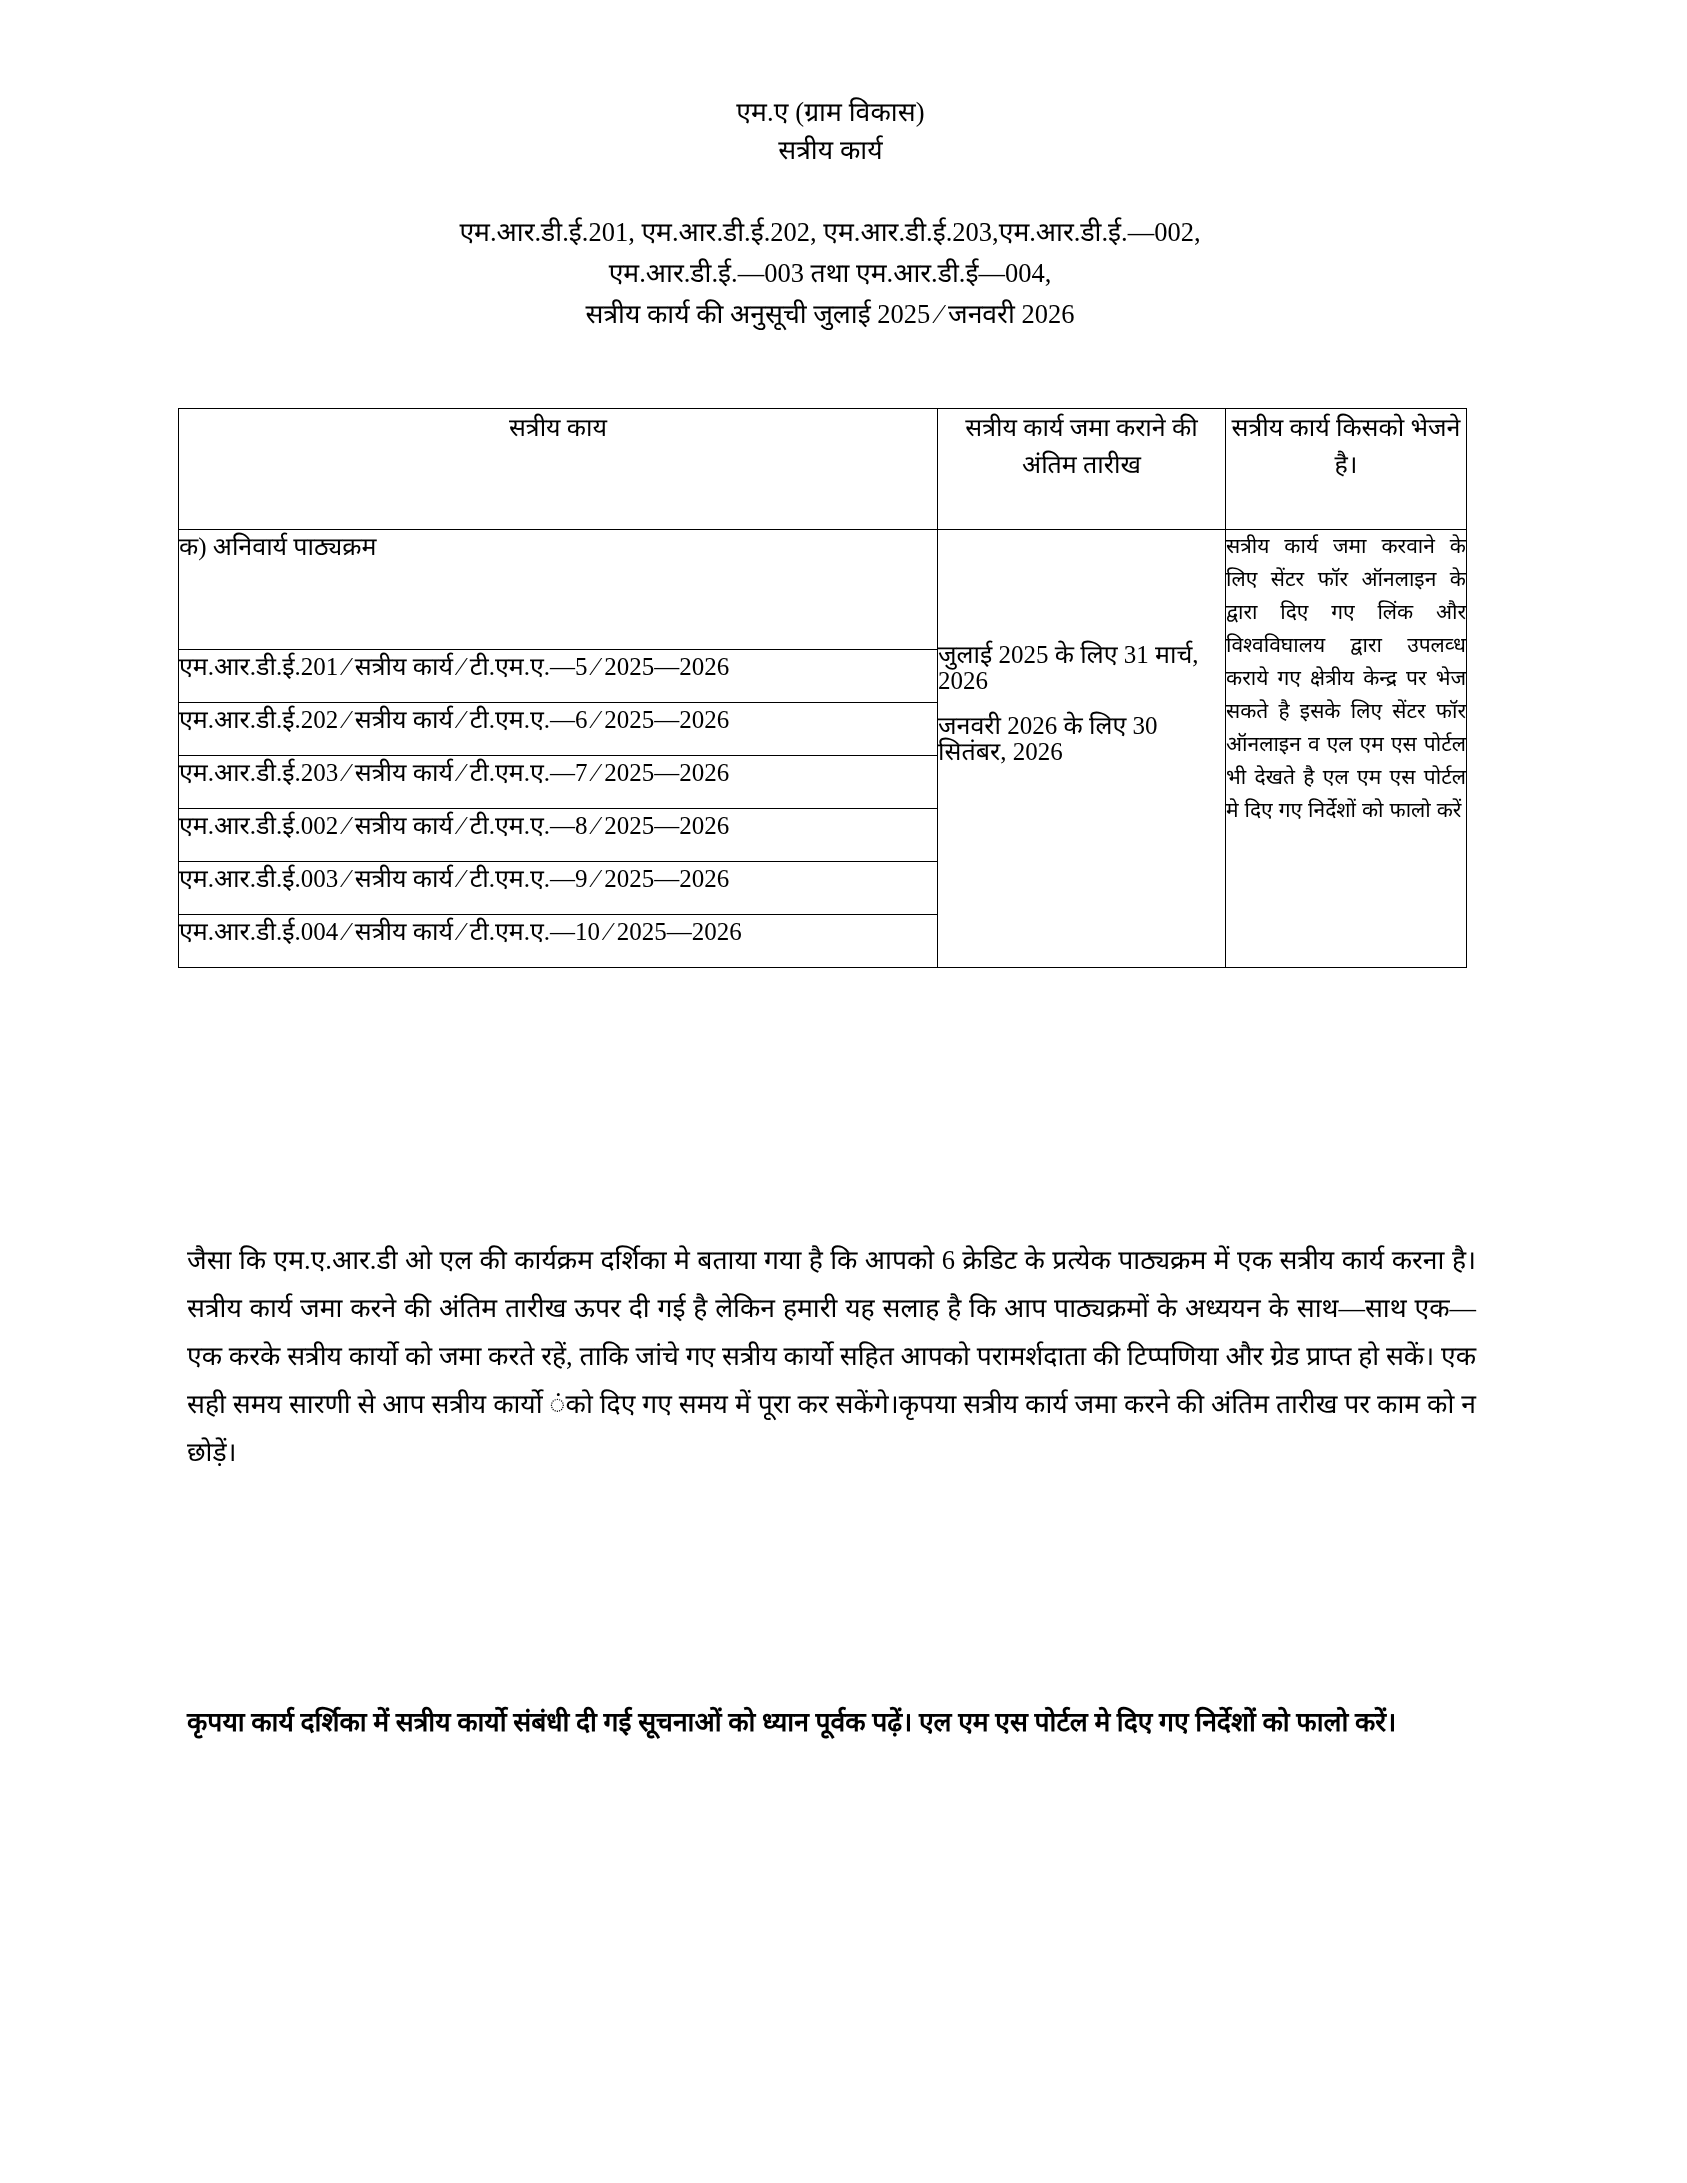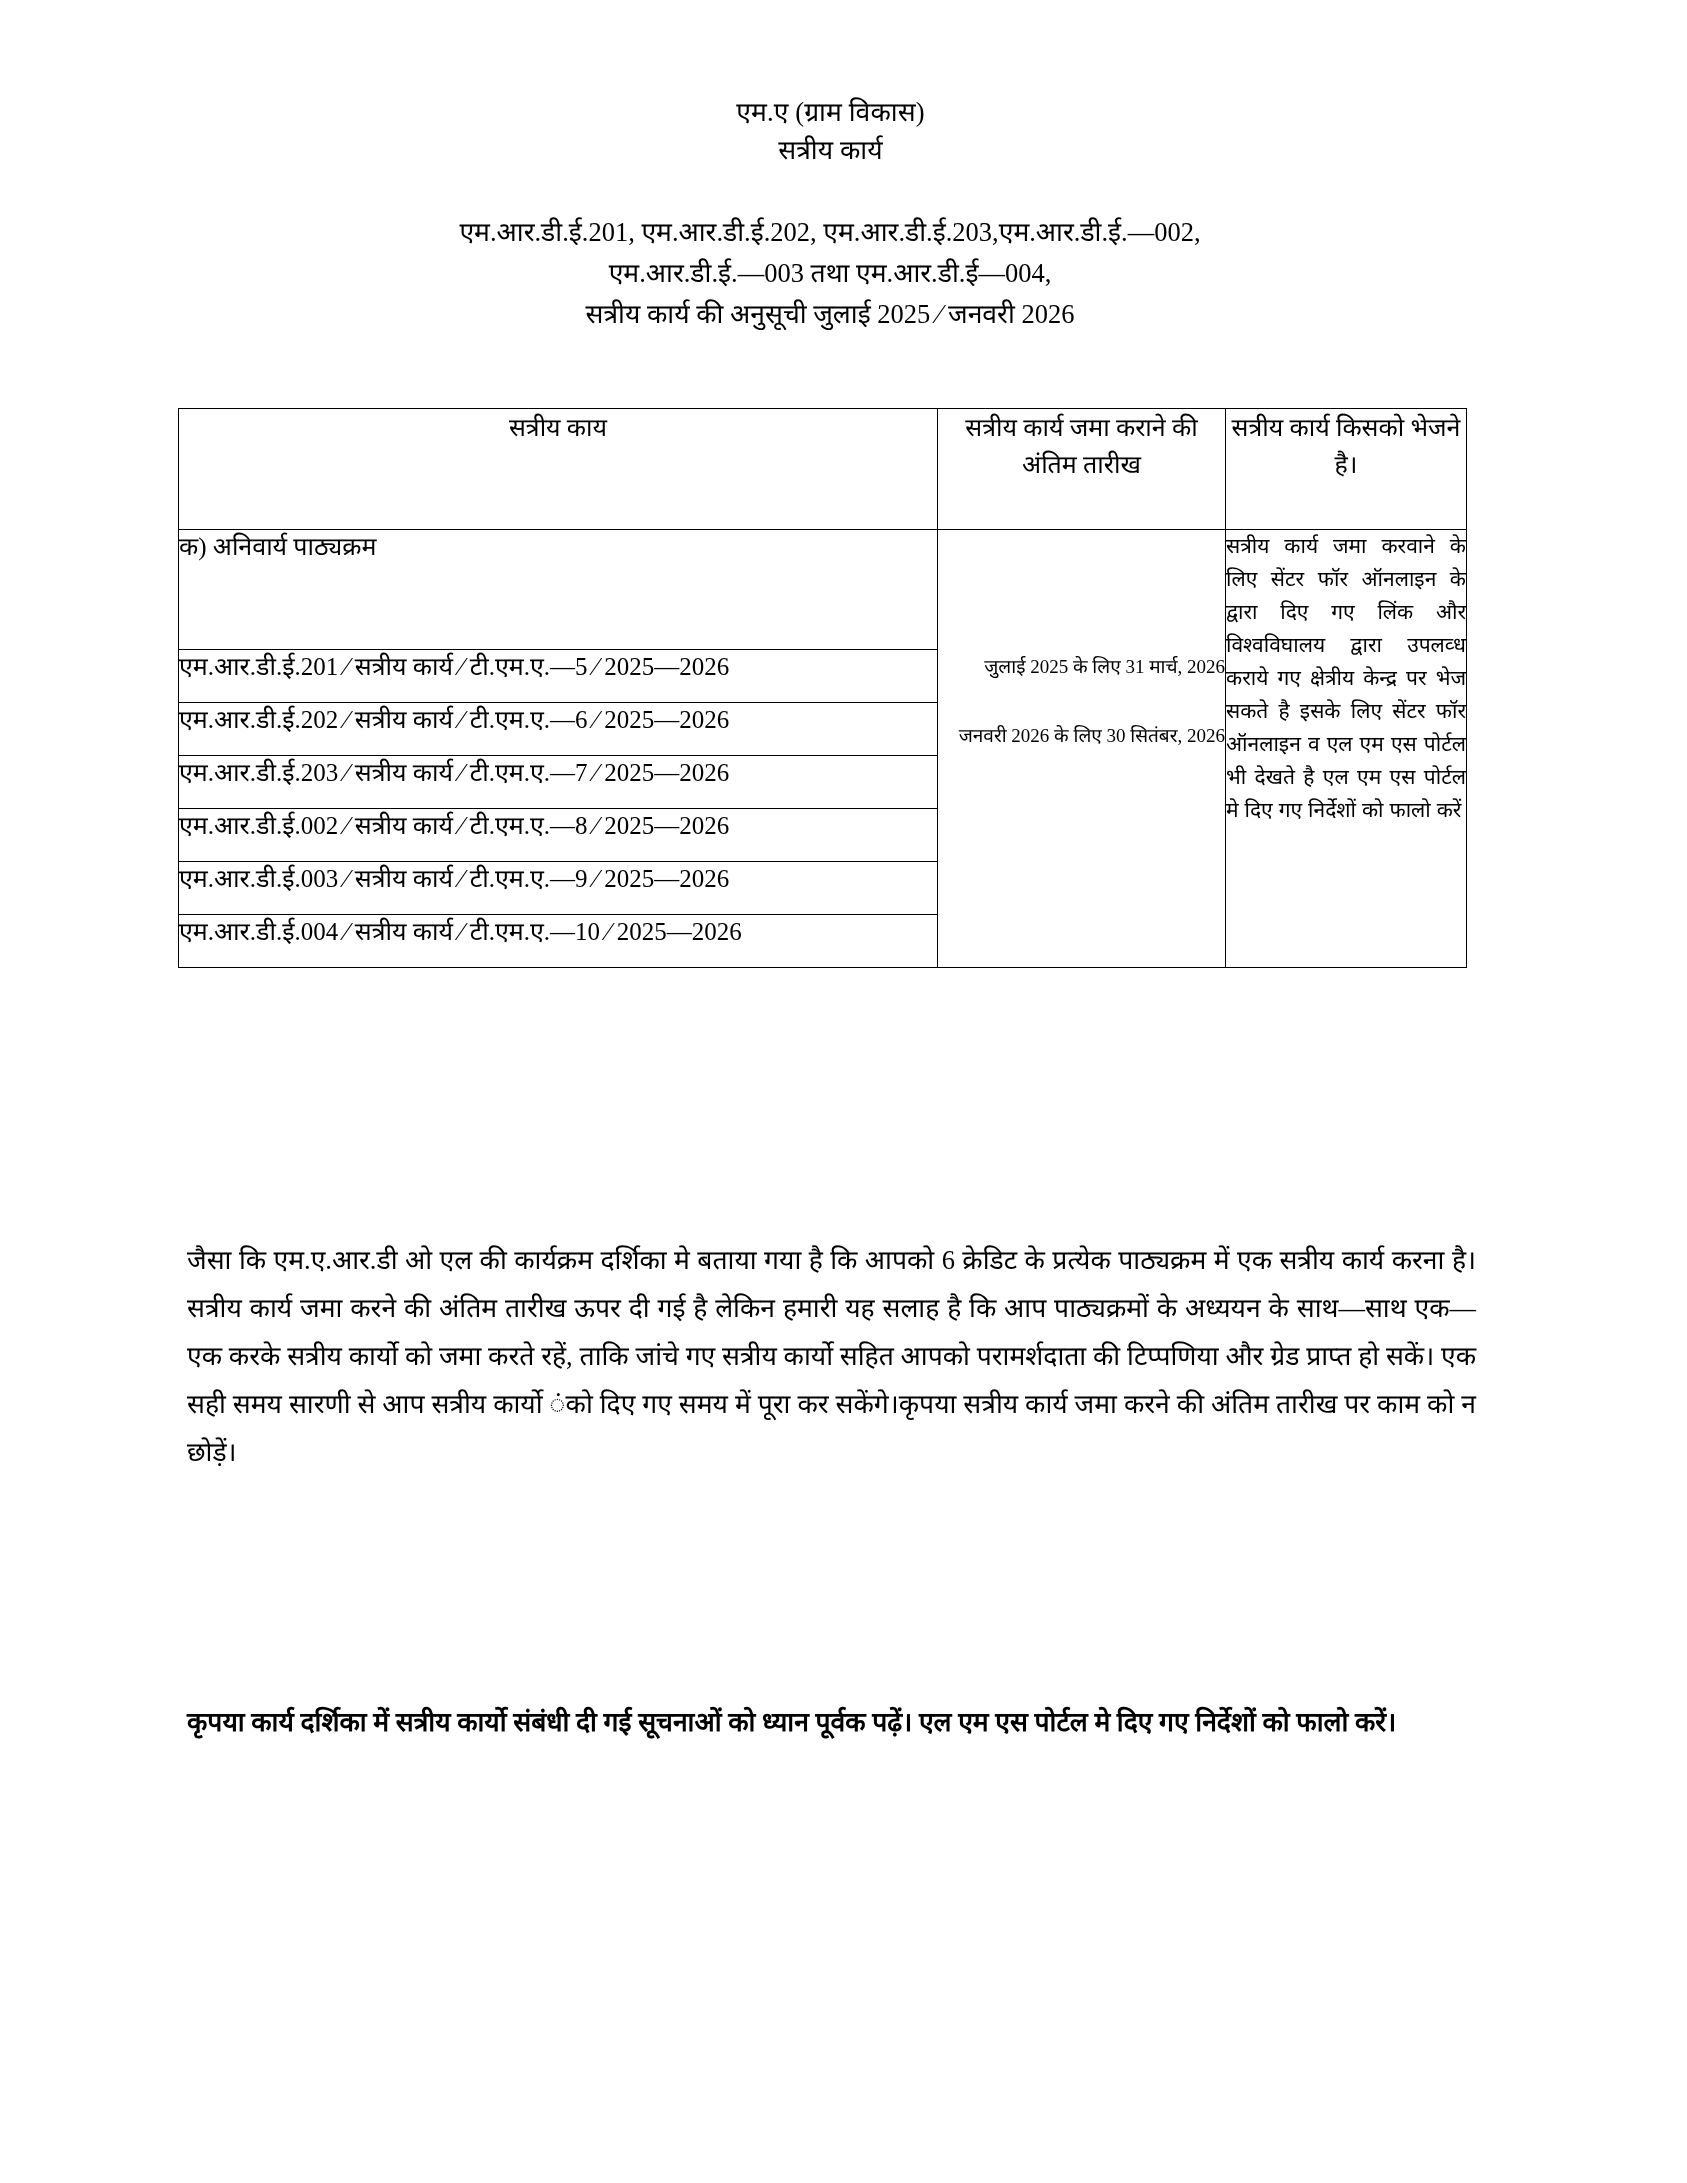--- a/index.html
+++ b/index.html
@@ -87,23 +87,23 @@
   }
   .cell-course {
     font-size: 25px;
     line-height: 33px;
     padding: 12px 6.6px 12px 12px;
     height: 32px;
   }
   .cell-course.tall { height: 52px; }
 
   .cell-dates {
-    text-align: right;
-    font-size: 19px;
-    line-height: 50px;
+    text-align: left;
+    font-size: 25px;
+    line-height: 26px;
     padding: 0 10.6px;
     vertical-align: top;
   }
   .dates-inner {
     padding-top: 112px;
   }
   .dates-block + .dates-block {
     margin-top: 18.5px;
   }
 

